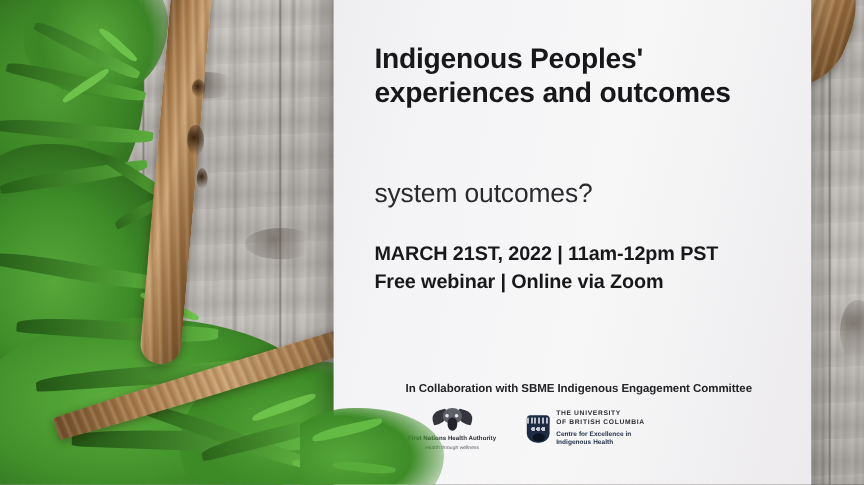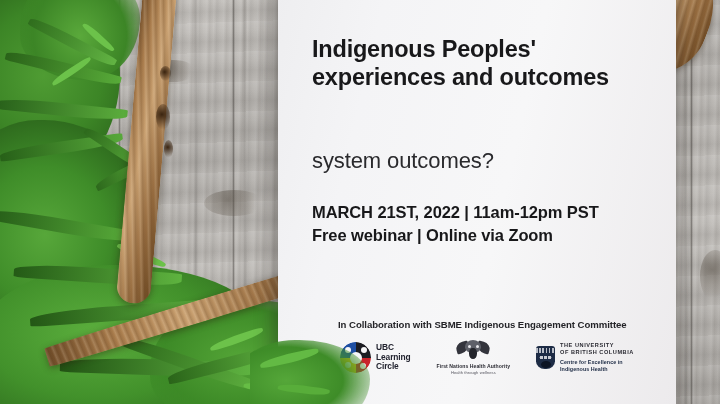--- a/index.html
+++ b/index.html
@@ -289,38 +289,20 @@
         <span>MARCH 21ST, 2022 | 11am-12pm PST</span><br>
         <span>Free webinar | Online via Zoom</span>
       </div>
 
     </div>
 
     <div class="collab">In Collaboration with SBME Indigenous Engagement Committee</div>
 
     <div class="logo-row">
 
-      <div class="logo">
-        <div class="wheel">
-          <div class="q q1"></div>
-          <div class="q q2"></div>
-          <div class="q q3"></div>
-          <div class="q q4"></div>
-          <div class="hole" style="left:5px;top:4.5px;width:6px;height:6px"></div>
-          <div class="hole" style="right:4.5px;top:5px;width:6px;height:6px"></div>
-          <div class="hole" style="left:5px;bottom:5px;width:6px;height:6px"></div>
-          <div class="hole" style="right:5px;bottom:4.5px;width:6px;height:6px"></div>
-          <div class="core"></div>
-        </div>
-        <div class="lc-text">
-          <div>UBC</div>
-          <div>Learning</div>
-          <div>Circle</div>
-        </div>
-      </div>
 
       <div style="display:flex;flex-direction:column;align-items:center;gap:2px">
         <div class="fnha-mark">
           <div style="position:absolute;left:0;top:2px;width:13px;height:11px;background:#33343c;border-radius:60% 10% 70% 10%;transform:rotate(-16deg)"></div>
           <div style="position:absolute;right:0;top:2px;width:13px;height:11px;background:#33343c;border-radius:10% 60% 10% 70%;transform:rotate(16deg)"></div>
           <div style="position:absolute;left:9px;top:0;width:16px;height:13px;background:#5e6069;border-radius:50% 50% 44% 44%"></div>
           <div style="position:absolute;left:13px;top:8px;width:8px;height:11px;background:#23242b;border-radius:45% 45% 50% 50%"></div>
           <div style="position:absolute;left:11.5px;top:4.5px;width:3px;height:3px;background:#e8e8ec;border-radius:50%"></div>
           <div style="position:absolute;left:19.5px;top:4.5px;width:3px;height:3px;background:#e8e8ec;border-radius:50%"></div>
         </div>

